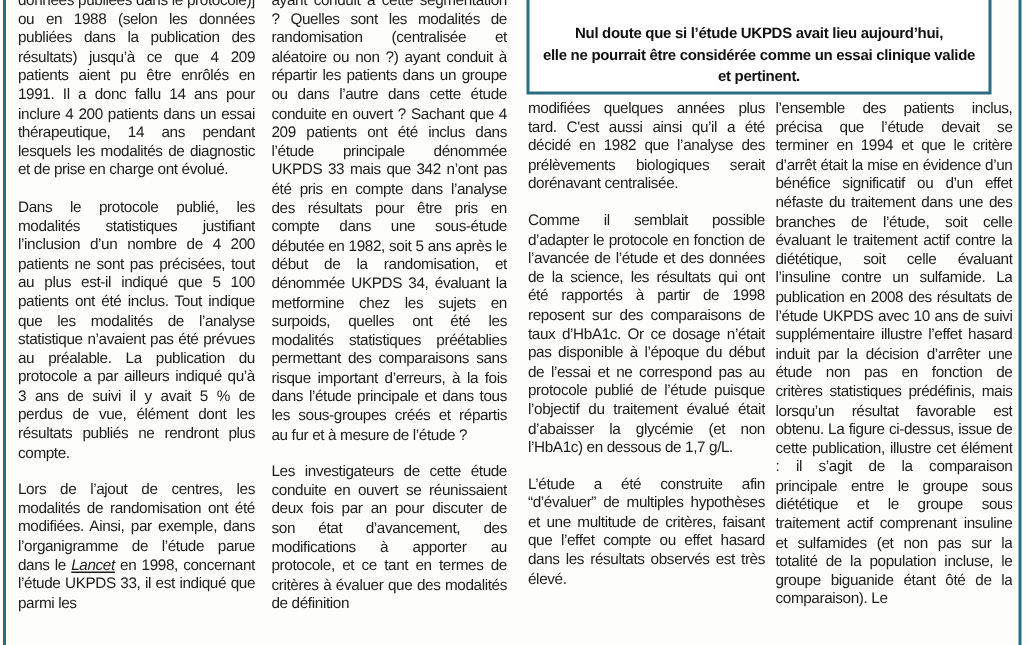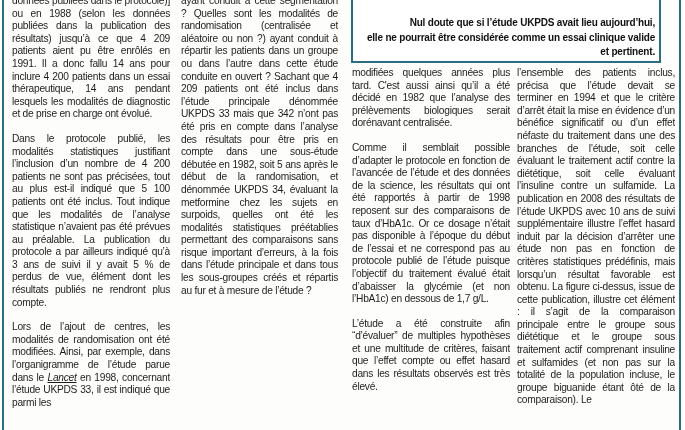--- a/index.html
+++ b/index.html
@@ -39,21 +39,21 @@
     box-sizing:border-box;
   }
   .axis-years {
     position:absolute; top:36px; left:14px; width:202px;
     display:flex; justify-content:flex-start;
     font-size:8.5px; font-weight:bold; color:#222222;
     letter-spacing:-0.2px;
   }
   .figure-caption {
     position:absolute; top:67px; left:4px; right:4px;
-    text-align:right;
+    text-align:center;
     font-weight:bold; font-size:10px; line-height:14.5px;
     color:#111111; letter-spacing:-0.2px;
   }
   .italic { font-style:italic;text-decoration:underline; }
 </style>
 </head>
 <body>
 
 <div class="page-rule" id="left-rule"></div>
 <div class="page-rule" id="right-rule"></div>
@@ -74,20 +74,21 @@
 </div>
 
 <div class="text-col clip-top" id="col1">
   <p>données publiées dans le protocole)] ou en 1988 (selon les données publiées dans la publication des résultats) jusqu’à ce que 4 209 patients aient pu être enrôlés en 1991. Il a donc fallu 14 ans pour inclure 4 200 patients dans un essai thérapeutique, 14 ans pendant lesquels les modalités de diagnostic et de prise en charge ont évolué.</p>
   <p>Dans le protocole publié, les modalités statistiques justifiant l’inclusion d’un nombre de 4 200 patients ne sont pas précisées, tout au plus est-il indiqué que 5 100 patients ont été inclus. Tout indique que les modalités de l’analyse statistique n’avaient pas été prévues au préalable. La publication du protocole a par ailleurs indiqué qu’à 3 ans de suivi il y avait 5 % de perdus de vue, élément dont les résultats publiés ne rendront plus compte.</p>
   <p><span>Lors de l’ajout de centres, les modalités de randomisation ont été modifiées. Ainsi, par exemple, dans l’organigramme de l’étude parue dans le </span><span class="italic">Lancet</span><span> en 1998, concernant l’étude UKPDS 33, il est indiqué que parmi les</span></p>
 </div>
 
 <div class="text-col clip-top" id="col2">
   <p>ayant conduit à cette segmentation ? Quelles sont les modalités de randomisation (centralisée et aléatoire ou non ?) ayant conduit à répartir les patients dans un groupe ou dans l’autre dans cette étude conduite en ouvert ? Sachant que 4 209 patients ont été inclus dans l’étude principale dénommée UKPDS 33 mais que 342 n’ont pas été pris en compte dans l’analyse des résultats pour être pris en compte dans une sous-étude débutée en 1982, soit 5 ans après le début de la randomisation, et dénommée UKPDS 34, évaluant la metformine chez les sujets en surpoids, quelles ont été les modalités statistiques préétablies permettant des comparaisons sans risque important d’erreurs, à la fois dans l’étude principale et dans tous les sous-groupes créés et répartis au fur et à mesure de l’étude ?</p>
+  <p>Les investigateurs de cette étude conduite en ouvert se réunissaient deux fois par an pour discuter de son état d’avancement, des modifications à apporter au protocole, et ce tant en termes de critères à évaluer que des modalités de définition</p>
 </div>
 
 <div class="text-col" id="col3">
   <p>modifiées quelques années plus tard. C'est aussi ainsi qu’il a été décidé en 1982 que l’analyse des prélèvements biologiques serait dorénavant centralisée.</p>
   <p>Comme il semblait possible d’adapter le protocole en fonction de l’avancée de l’étude et des données de la science, les résultats qui ont été rapportés à partir de 1998 reposent sur des comparaisons de taux d’HbA1c. Or ce dosage n’était pas disponible à l’époque du début de l’essai et ne correspond pas au protocole publié de l’étude puisque l’objectif du traitement évalué était d’abaisser la glycémie (et non l’HbA1c) en dessous de 1,7 g/L.</p>
   <p>L’étude a été construite afin “d’évaluer” de multiples hypothèses et une multitude de critères, faisant que l’effet compte ou effet hasard dans les résultats observés est très élevé.</p>
 </div>
 
 <div class="text-col" id="col4">
   <p>l’ensemble des patients inclus, précisa que l’étude devait se terminer en 1994 et que le critère d’arrêt était la mise en évidence d’un bénéfice significatif ou d’un effet néfaste du traitement dans une des branches de l’étude, soit celle évaluant le traitement actif contre la diététique, soit celle évaluant l’insuline contre un sulfamide. La publication en 2008 des résultats de l’étude UKPDS avec 10 ans de suivi supplémentaire illustre l’effet hasard induit par la décision d’arrêter une étude non pas en fonction de critères statistiques prédéfinis, mais lorsqu’un résultat favorable est obtenu. La figure ci-dessus, issue de cette publication, illustre cet élément : il s’agit de la comparaison principale entre le groupe sous diététique et le groupe sous traitement actif comprenant insuline et sulfamides (et non pas sur la totalité de la population incluse, le groupe biguanide étant ôté de la comparaison). Le</p>

